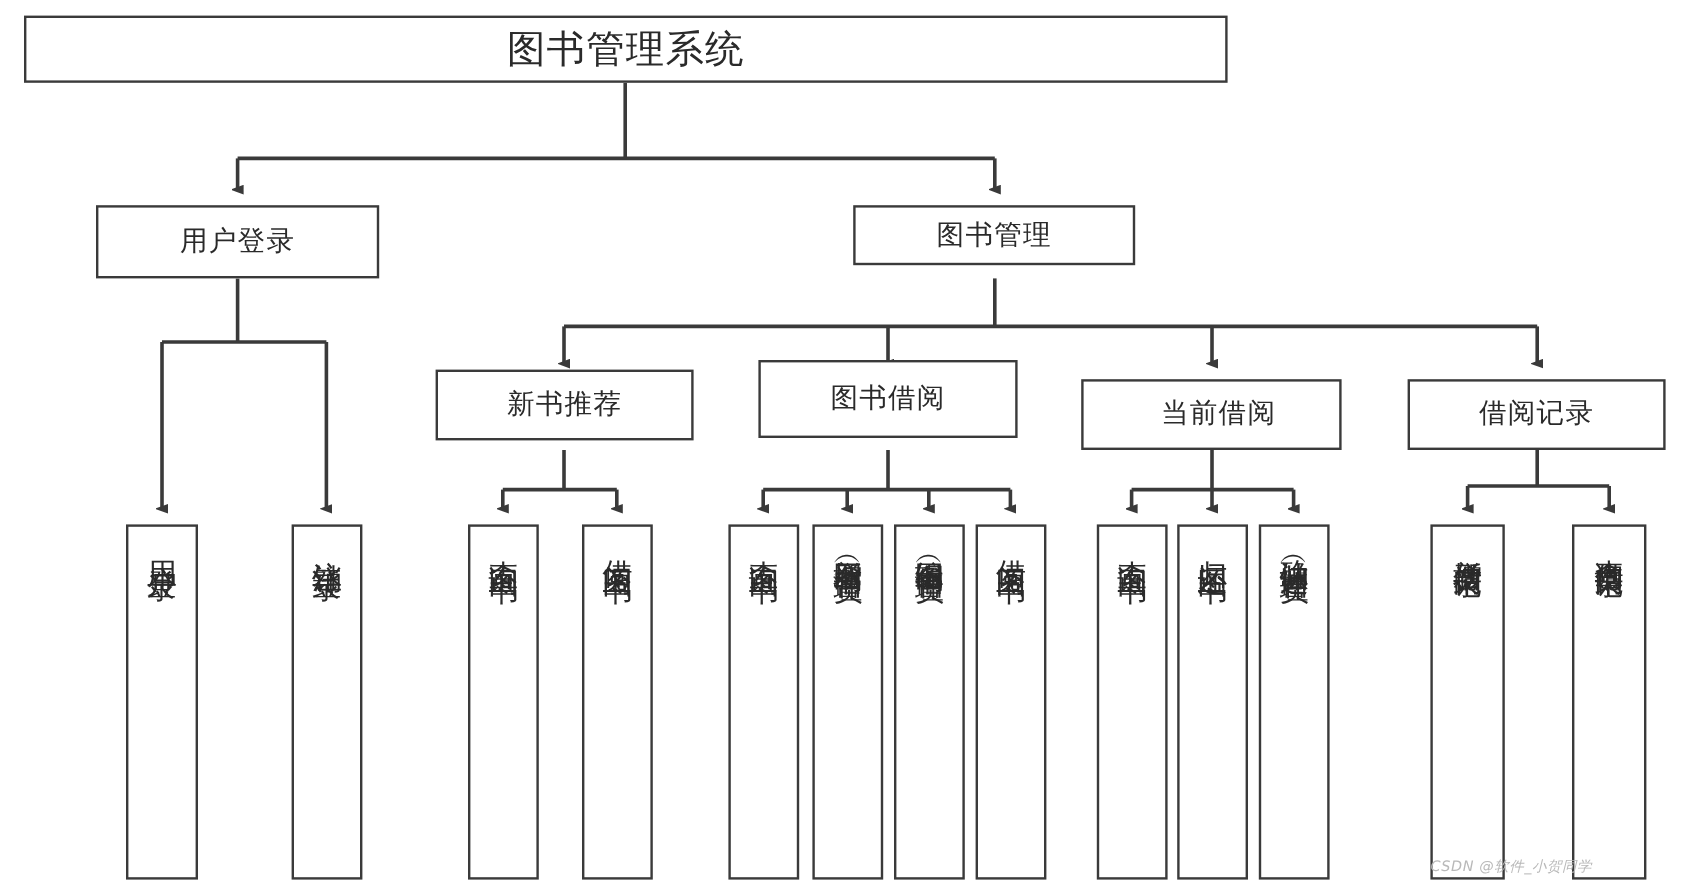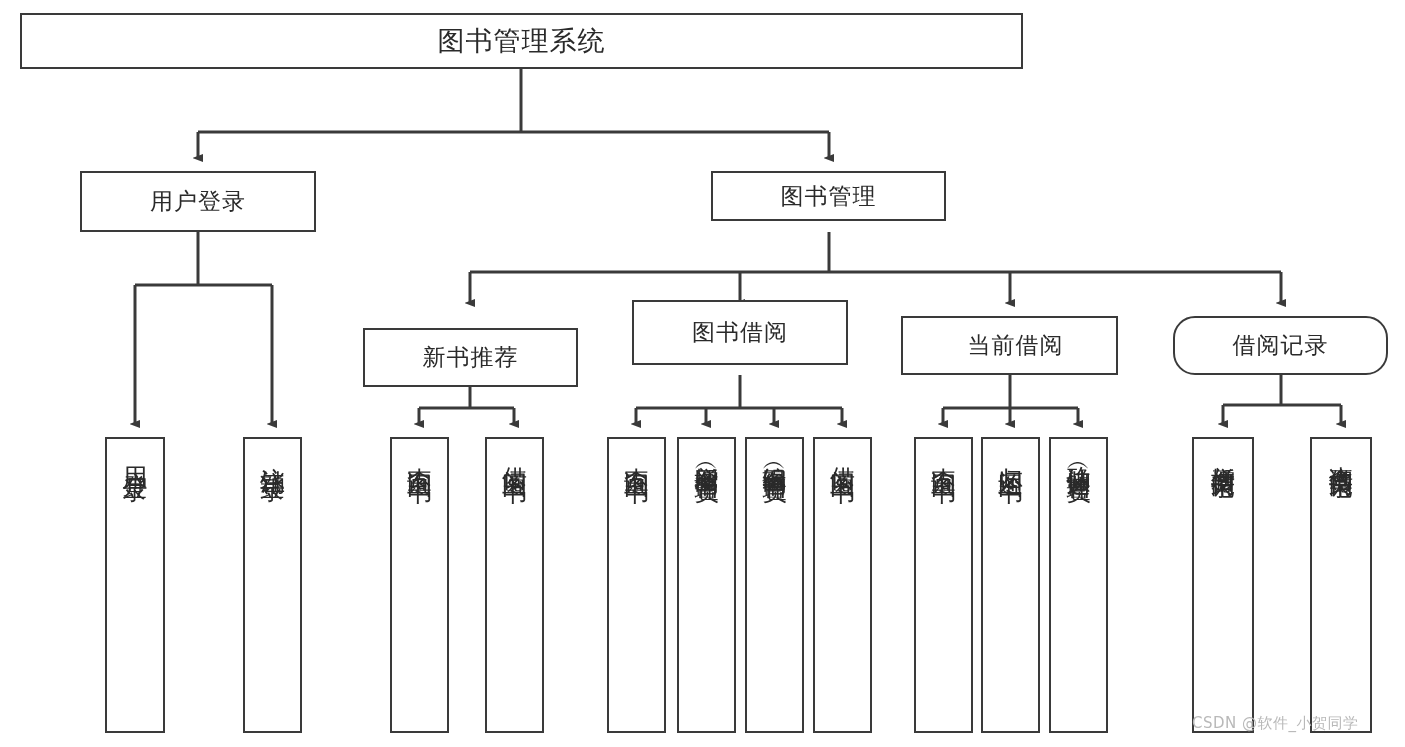--- a/index.html
+++ b/index.html
@@ -39,45 +39,46 @@
     display: block;
     text-align: center;
     line-height: 1.25;
     white-space: nowrap;
   }
   .node.horiz .label {
     font-size: 23px;
     letter-spacing: 1px;
   }
   .node.root .label {
-    font-size: 27px;
+    font-size: 32px;
     letter-spacing: 1px;
   }
   .node.vert {
     align-items: flex-start;
     justify-content: center;
     padding-top: 8px;
   }
   .node.vert .label {
     writing-mode: vertical-rl;
     text-orientation: upright;
     font-size: 25px;
     letter-spacing: 4px;
     line-height: 1;
   }
   .node.vert.tall .label {
     font-size: 24px;
     letter-spacing: 2px;
   }
   .watermark {
     position: absolute;
-    font-size: 15px;
+    font-size: 12px;
     color: #b9b9b9;
     white-space: nowrap;
     letter-spacing: 0.5px;
+    font-style: italic;
   }
 </style>
 </head>
 <body>
 
 <div id="canvas">
 
   <svg class="edges" viewBox="0 0 1405 747">
     <defs>
       <marker id="arrow" markerWidth="10" markerHeight="10" refX="4" refY="5" orient="auto" markerUnits="userSpaceOnUse">
@@ -132,30 +133,30 @@
     <span class="label">图书管理系统</span>
   </div>
 
   <div class="node horiz" style="left:80px; top:171px; width:236px; height:61px;">
     <span class="label">用户登录</span>
   </div>
   <div class="node horiz" style="left:711px; top:171px; width:235px; height:50px;">
     <span class="label">图书管理</span>
   </div>
 
-  <div class="node horiz" style="left:363px; top:328px; width:215px; height:59px;">
+  <div class="node horiz" style="left:363px; top:308px; width:215px; height:59px;">
     <span class="label">新书推荐</span>
   </div>
   <div class="node horiz" style="left:632px; top:300px; width:216px; height:65px;">
     <span class="label">图书借阅</span>
   </div>
   <div class="node horiz" style="left:901px; top:316px; width:217px; height:59px;padding-left:12px;">
     <span class="label">当前借阅</span>
   </div>
-  <div class="node horiz" style="left:1173px; top:316px; width:215px; height:59px;border-radius:22px;">
+  <div class="node horiz" style="left:1173px; top:316px; width:215px; height:59px;">
     <span class="label">借阅记录</span>
   </div>
 
   <div class="node vert" style="left:105px; top:437px; width:60px; height:296px;">
     <span class="label">用户登录</span>
   </div>
   <div class="node vert" style="left:243px; top:437px; width:59px; height:296px;">
     <span class="label">注销登录</span>
   </div>
   <div class="node vert" style="left:390px; top:437px; width:59px; height:296px;">

